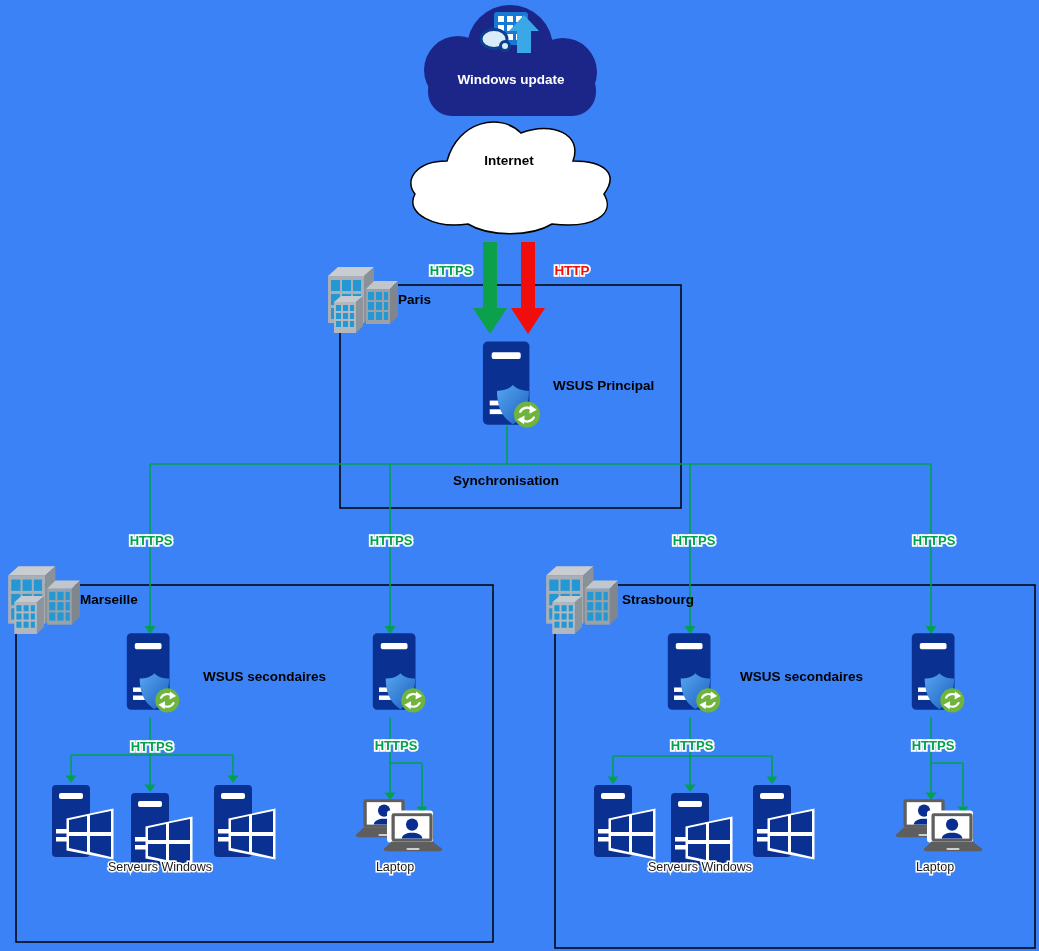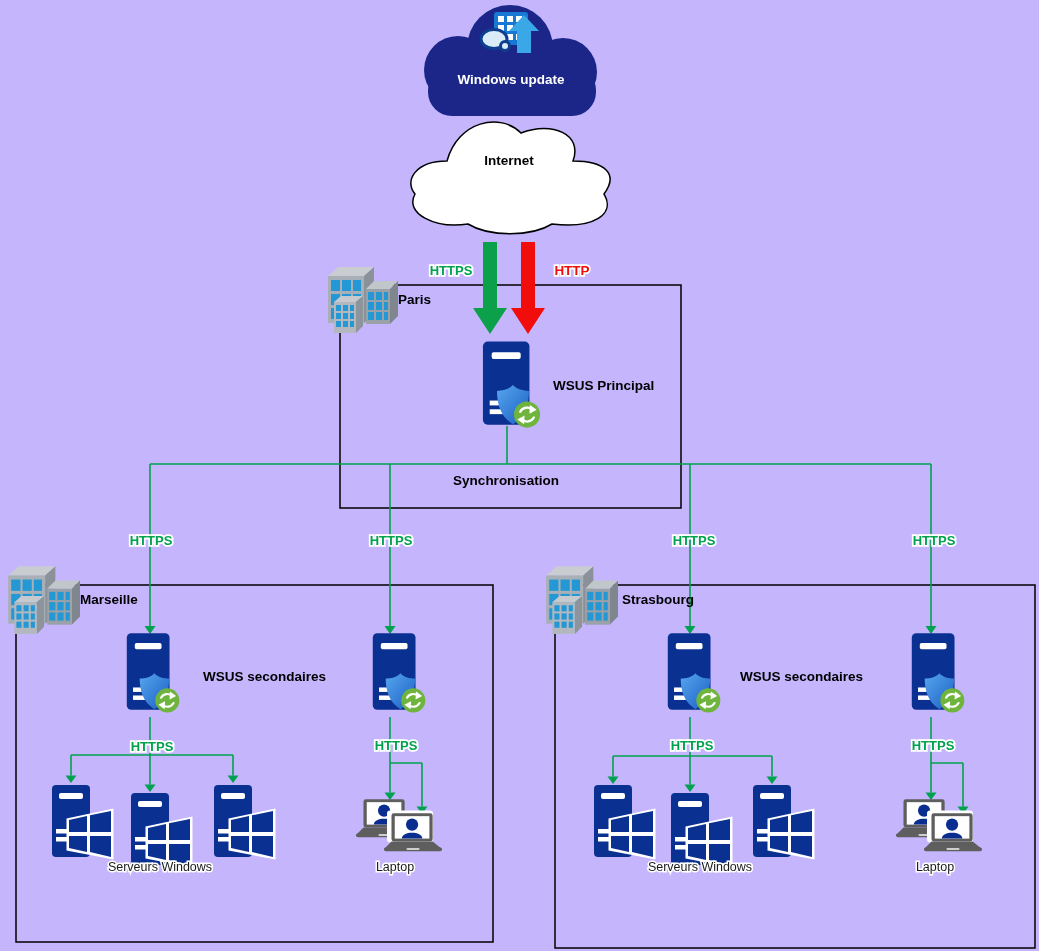--- a/index.html
+++ b/index.html
@@ -1,16 +1,16 @@
 <!DOCTYPE html>
 <html><head>
 <meta charset="utf-8">
 <style>
   html,body{margin:0;padding:0;background:#fff;}
-  .canvas{position:relative;width:1039px;height:951px;background:#c4b5fd;
+  .canvas{position:relative;width:1039px;height:951px;background:#3b82f6;
           font-family:"Liberation Sans",sans-serif;overflow:hidden;}
   svg{display:block;}
   text{font-family:"Liberation Sans",sans-serif;}
   .lbl-bold {font-weight:bold;font-size:13.5px;fill:#000;}
   .lbl-plain{font-size:12.5px;fill:#1a1a1a;paint-order:stroke;stroke:#fff;stroke-width:3px;}
   .lbl-white{font-weight:bold;font-size:13.5px;fill:#fff;}
   .lbl-green{font-weight:bold;font-size:13px;fill:#00a24f;paint-order:stroke;stroke:#fff;stroke-width:3.5px;}
   .lbl-red  {font-weight:bold;font-size:13.5px;fill:#f20d0d;paint-order:stroke;stroke:#fff;stroke-width:3.5px;}
   .box {fill:none;stroke:#000;stroke-width:1.5;}
   .link{fill:none;stroke:#00a24f;stroke-width:1.6;}

